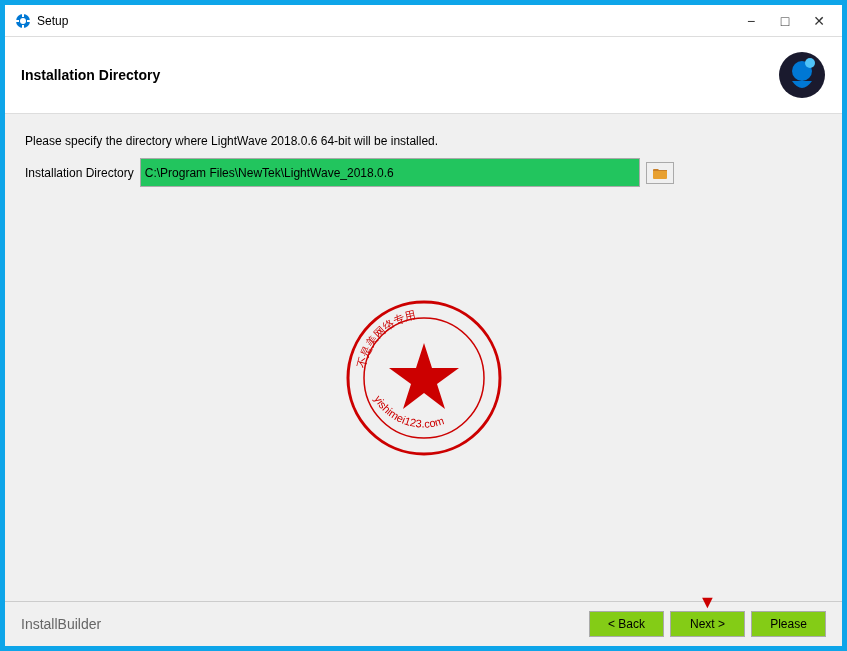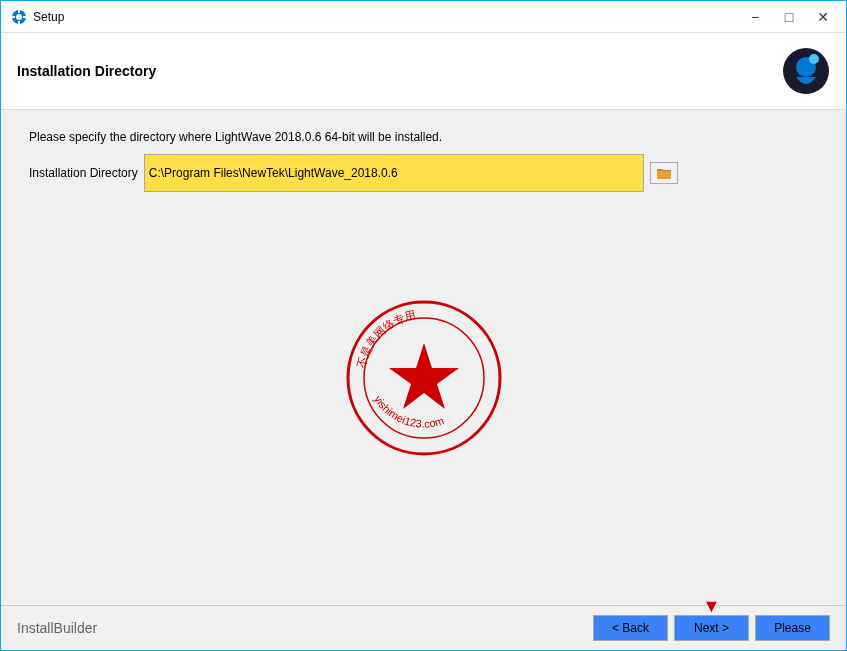--- a/index.html
+++ b/index.html
@@ -9,21 +9,21 @@
       background: #fff;
       font-family: 'Segoe UI', Tahoma, Geneva, Verdana, sans-serif;
       font-size: 13px;
       overflow: hidden;
     }
 
     
     .window {
       width: 847px;
       height: 651px;
-      border: 1px solid #0ea5e9;
+      border: 5px solid #0ea5e9;
       display: flex;
       flex-direction: column;
       background: #f0f0f0;
     }
 
     .title-bar {
       height: 32px;
       background: #fff;
       display: flex;
       align-items: center;
@@ -81,21 +81,21 @@
 
     .header-logo {
       width: 48px;
       height: 48px;
     }
 
     
     .main-content {
       flex: 1;
       background: #f0f0f0;
-      padding: 20px 20px 10px 28px;
+      padding: 20px 20px 10px 20px;
       position: relative;
     }
 
     .description-text {
       font-size: 12px;
       color: #000;
       margin-bottom: 10px;
     }
 
     .dir-row {
@@ -107,23 +107,23 @@
 
     .dir-label {
       font-size: 12px;
       color: #000;
       white-space: nowrap;
     }
 
     .dir-input {
       flex: 1;
       max-width: 500px;
-      height: 38px;
+      height: 29px;
       border: 1px solid #aaa;
-      background: #fde047;
+      background: #22c55e;
       padding: 1px 4px;
       font-size: 12px;
     }
 
     .browse-btn {
       width: 28px;
       height: 22px;
       border: 1px solid #aaa;
       background: #f0f0f0;
       cursor: pointer;
@@ -162,21 +162,21 @@
     .footer-buttons {
       margin-left: auto;
       display: flex;
       gap: 6px;
     }
 
     .footer-btn {
       min-width: 75px;
       height: 26px;
       border: 1px solid #aaa;
-      background: #3b82f6;
+      background: #84cc16;
       cursor: pointer;
       font-size: 12px;
       padding: 0 12px;
       display: flex;
       align-items: center;
       justify-content: center;
       gap: 2px;
     }
 
     .footer-btn.next-btn {

